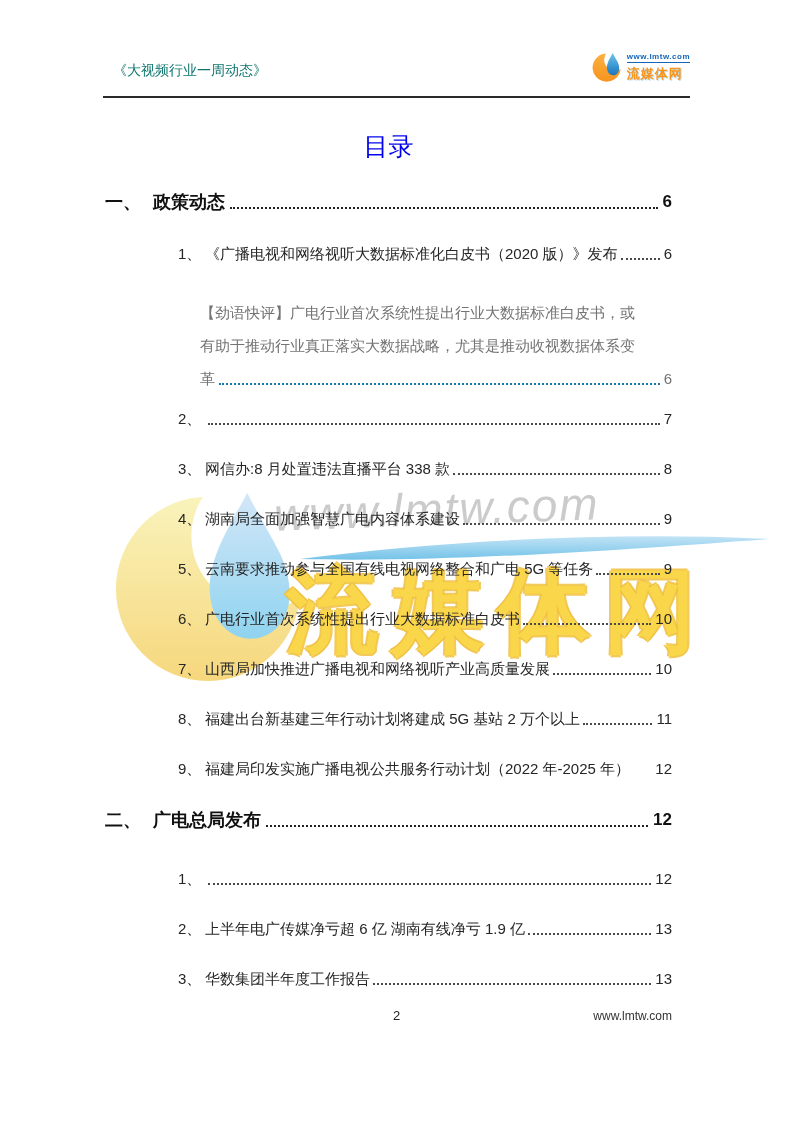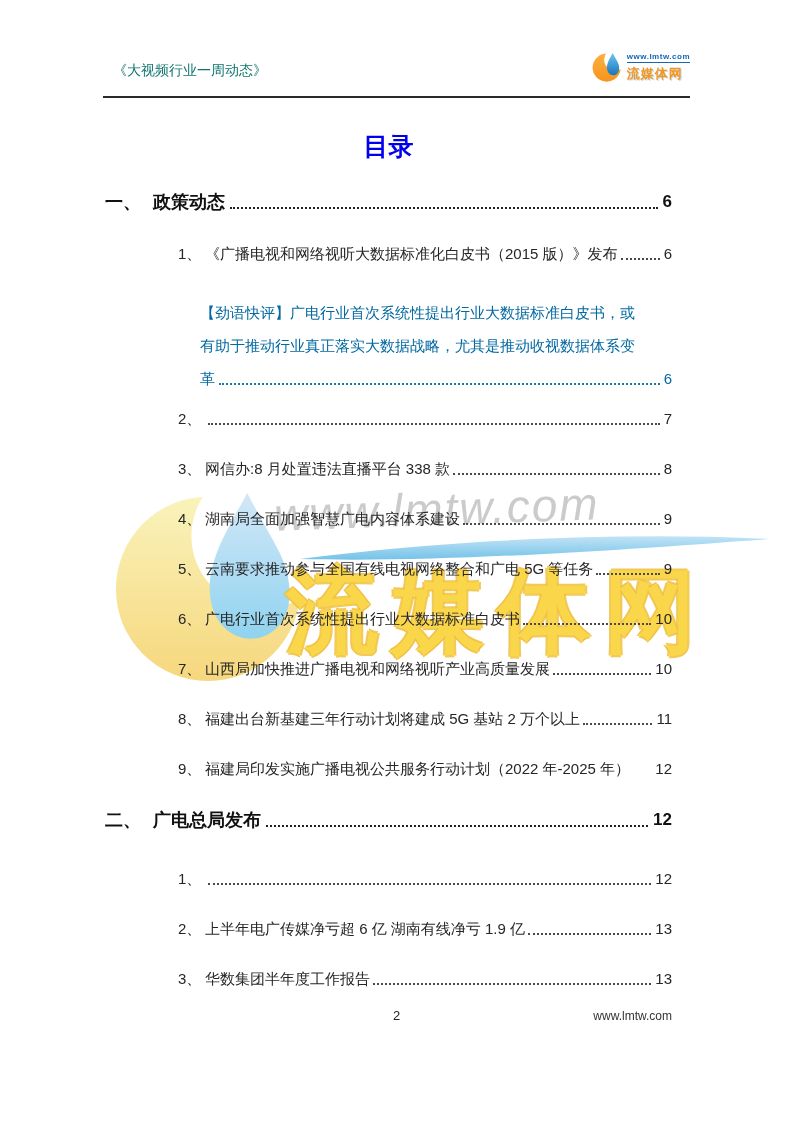--- a/index.html
+++ b/index.html
@@ -27,39 +27,39 @@
   .hd-text{display:flex;flex-direction:column;}
   .hd-url{font-size:8px;font-weight:bold;color:#1467b8;border-bottom:1.5px solid #1467b8;
           padding-bottom:1px;letter-spacing:.5px;}
   .hd-brand{font-size:13px;font-weight:bold;color:#f7941e;letter-spacing:1px;margin-top:2px;
             text-shadow:1px 1px 0 #bfe3f5;}
   .hd-rule{margin-top:16px;border-bottom:2px solid #2a2a2a;height:0;}
 
   
   main{position:relative;z-index:1;margin:0 121px 0 105px;}
   .toc-title{margin:30px 0 0;text-align:center;font-size:25px;line-height:36px;
-             font-weight:bold;color:#0000ee;}
+             font-weight:normal;color:#0000ee;}
   .toc-h{display:flex;align-items:flex-end;font-weight:bold;font-size:18px;line-height:24px;color:#111;}
   .toc-h.sec1{margin-top:26px;}
   .toc-h.sec2{margin-top:29px;}
   .h-num{min-width:48px;flex:none;}
   .toc-h .dots{flex:1 0 10px;margin:0 5px 5px 5px;border-bottom:2px dotted #222;}
   .h-page{flex:none;font-size:17px;}
 
   .toc-item{display:flex;align-items:flex-end;margin-top:29px;padding-left:73px;
             font-size:15px;line-height:21px;color:#262626;}
   .toc-item.first2{margin-top:36px;}
   .toc-item.after-comment{margin-top:13px;}
   .i-num{min-width:27px;flex:none;}
   .i-text{flex:0 1 auto;white-space:nowrap;overflow:hidden;}
   .toc-item .dots{flex:1 0 8px;margin:0 4px 4px 3px;border-bottom:2px dotted #4a4a4a;}
   .toc-item.no-dots .dots{border-bottom:none;}
   .i-page{flex:none;}
 
-  .toc-comment{margin-top:32px;padding-left:95px;font-size:15px;line-height:33px;color:#0369a1;}
+  .toc-comment{margin-top:32px;padding-left:95px;font-size:15px;line-height:33px;color:#737373;}
   .c-line{white-space:nowrap;}
   .c-last{display:flex;align-items:flex-end;}
   .c-last .dots{flex:1 0 10px;margin:0 4px 10px 4px;border-bottom:2px dotted #1879a8;}
   .c-page{flex:none;}
 
   
   .ft{position:absolute;left:0;right:0;top:1008px;height:24px;z-index:1;}
   .ft-page{position:absolute;left:0;width:100%;text-align:center;font-size:13px;color:#222;}
   .ft-site{position:absolute;right:121px;top:1px;font-size:12px;color:#333;}
 </style>
@@ -128,21 +128,21 @@
 
     <div class="toc-h sec1">
       <span class="h-num">一、</span>
       <span class="h-title">政策动态</span>
       <span class="dots"></span>
       <span class="h-page">6</span>
     </div>
 
     <div class="toc-item">
       <span class="i-num">1、</span>
-      <span class="i-text">《广播电视和网络视听大数据标准化白皮书（2015 版）》发布</span>
+      <span class="i-text">《广播电视和网络视听大数据标准化白皮书（2020 版）》发布</span>
       <span class="dots"></span>
       <span class="i-page">6</span>
     </div>
 
     <div class="toc-comment">
       <div class="c-line">【劲语快评】广电行业首次系统性提出行业大数据标准白皮书，或</div>
       <div class="c-line">有助于推动行业真正落实大数据战略，尤其是推动收视数据体系变</div>
       <div class="c-last">
         <span>革</span>
         <span class="dots"></span>

